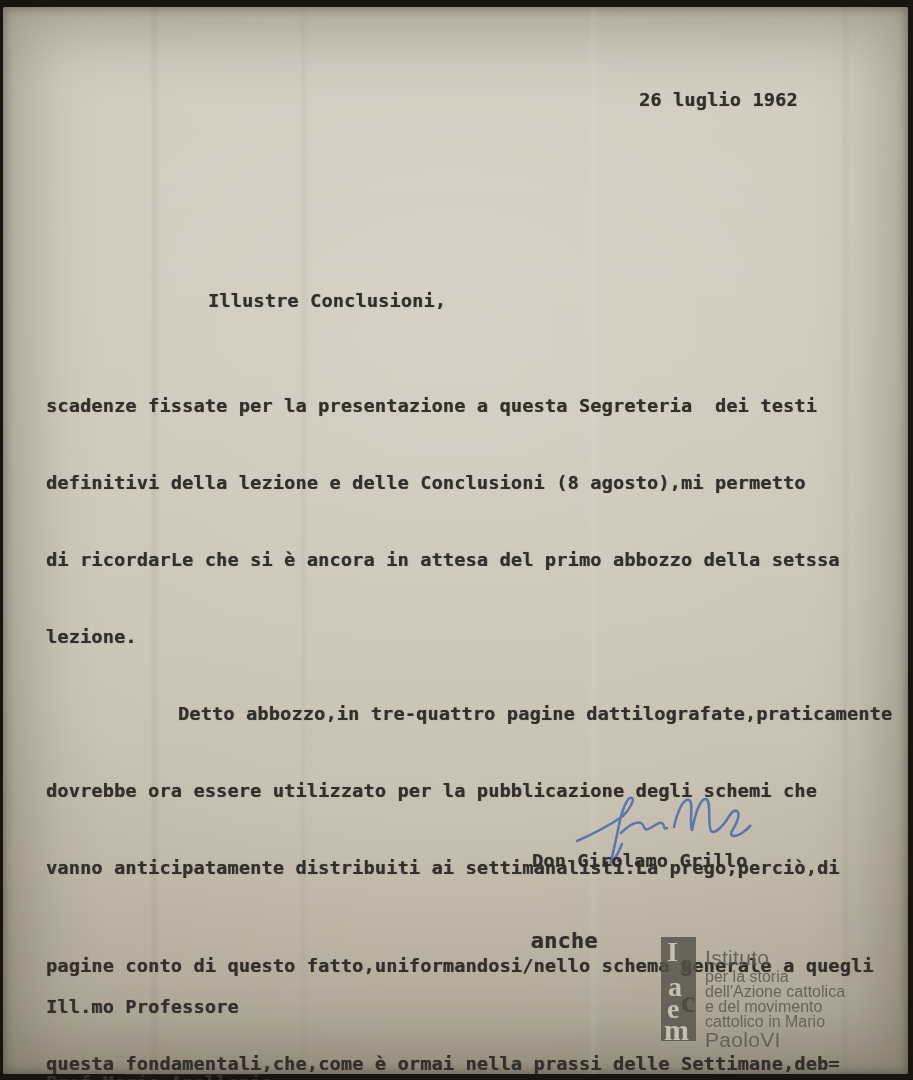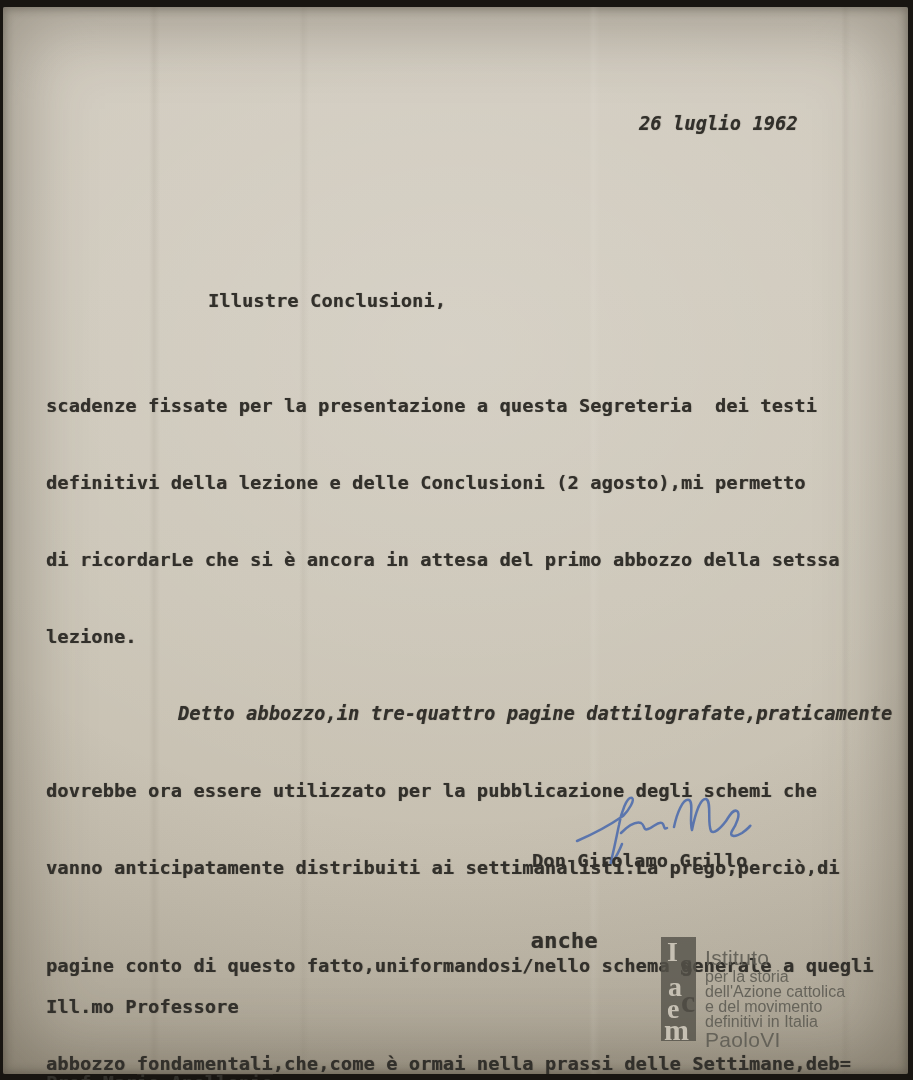--- a/index.html
+++ b/index.html
@@ -33,21 +33,21 @@
     position:absolute;
     color:#32302b;
     font-size:18.5px;
     font-weight:bold;
     letter-spacing:0.2px;
     white-space:pre;
     text-shadow:0.4px 0.4px 0.8px rgba(48,44,38,0.7);
   }
   .body-block{ left:43px; top:339px; }
   .line{ height:35px; line-height:35px; white-space:pre; position:relative; }
-  .indent-1{ padding-left:132px;font-style:italic; }
+  .indent-1{ padding-left:132px; }
   .ins-word{ position:relative; display:inline-block; }
   .anche{
     position:absolute; top:-16px; left:-3px;
     font-size:22px; line-height:17px;
   }
   .faint-underline{
     border-bottom:1.5px solid rgba(62,56,48,0.45);
   }
   .sig-svg{ position:absolute; left:552px; top:780px; }
   .watermark{
@@ -73,37 +73,37 @@
   .wm-big{ font-size:21px; line-height:22px; letter-spacing:0.3px; }
   .wm-small{ font-size:16px; line-height:15px; }
 </style>
 </head>
 <body>
 
 <div class="photo">
   <div class="paper">
     <div class="texture"></div>
 
-    <div class="tw" style="left:636px; top:106px;font-style:italic;">26 luglio 1962</div>
+    <div class="tw" style="left:636px; top:82px;">26 luglio 1962</div>
 
     <div class="tw" style="left:205px; top:283px;">Illustre Conclusioni,</div>
 
 
     <div class="tw body-block">
       <div class="line">scadenze fissate per la presentazione a questa Segreteria  dei testi</div>
-      <div class="line">definitivi della lezione e delle Conclusioni (2 agosto),mi permetto</div>
+      <div class="line">definitivi della lezione e delle Conclusioni (8 agosto),mi permetto</div>
       <div class="line">di ricordarLe che si è ancora in attesa del primo abbozzo della setssa</div>
       <div class="line">lezione.</div>
       <div class="line indent-1">Detto abbozzo,in tre-quattro pagine dattilografate,praticamente</div>
       <div class="line">dovrebbe ora essere utilizzato per la pubblicazione degli schemi che</div>
       <div class="line">vanno anticipatamente distribuiti ai settimanalisti.La prego,perciò,di</div>
 
       <div class="line"><span>pagine conto di questo fatto,uniformandosi/</span><span class="ins-word"><span class="anche">anche</span><span>nello</span></span><span> schema generale a quegli</span></div>
 
-      <div class="line"><span>abbozzo </span><span class="faint-underline">fondamentali</span><span>,che,come è ormai nella prassi delle Settimane,deb=</span></div>
+      <div class="line"><span>questa </span><span class="faint-underline">fondamentali</span><span>,che,come è ormai nella prassi delle Settimane,deb=</span></div>
 
       
       
       
       
       
     </div>
 
     <svg class="sig-svg" width="212" height="86" viewBox="0 0 212 86">
       <path d="M22,54 C36,48 52,40 68,29
@@ -133,19 +133,19 @@
       <span class="wm-letter wm-dark" style="left:19px; top:13px; font-size:32px;">s</span>
       <span class="wm-letter wm-light" style="left:7px; top:38px; font-size:28px;">a</span>
       <span class="wm-letter wm-dark" style="left:20px; top:50px; font-size:32px;">c</span>
       <span class="wm-letter wm-light" style="left:6px; top:60px; font-size:28px;">e</span>
       <span class="wm-letter wm-light" style="left:3px; top:80px; font-size:30px;">m</span>
       <div class="wm-text">
         <div class="wm-big">Istituto</div>
         <div class="wm-small">per la storia</div>
         <div class="wm-small">dell'Azione cattolica</div>
         <div class="wm-small">e del movimento</div>
-        <div class="wm-small">definitivi in Italia</div>
+        <div class="wm-small">cattolico in Mario</div>
         <div class="wm-big">PaoloVI</div>
       </div>
     </div>
 
   </div>
 </div>
 
 </body></html>

